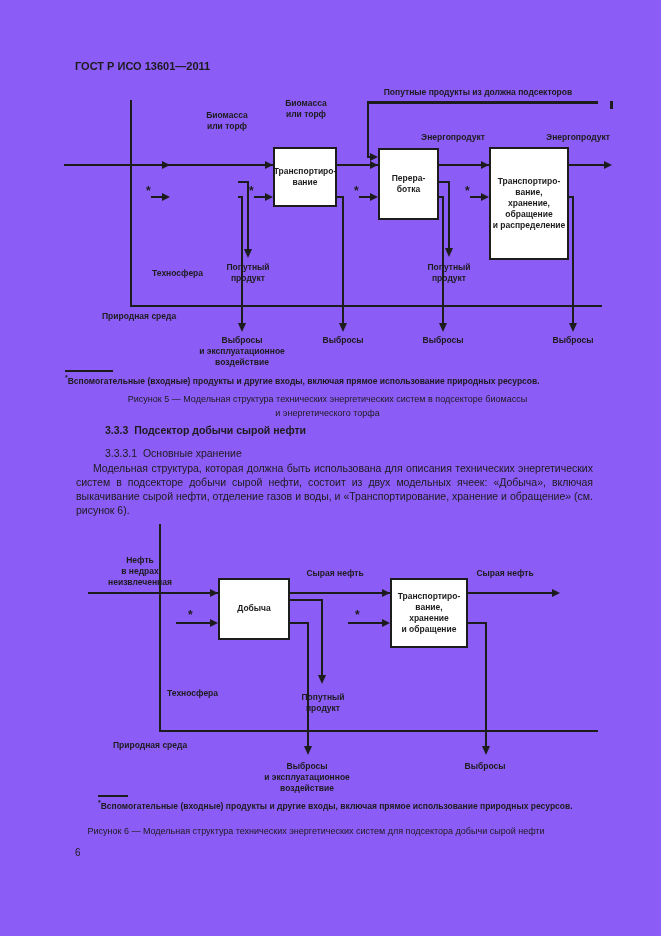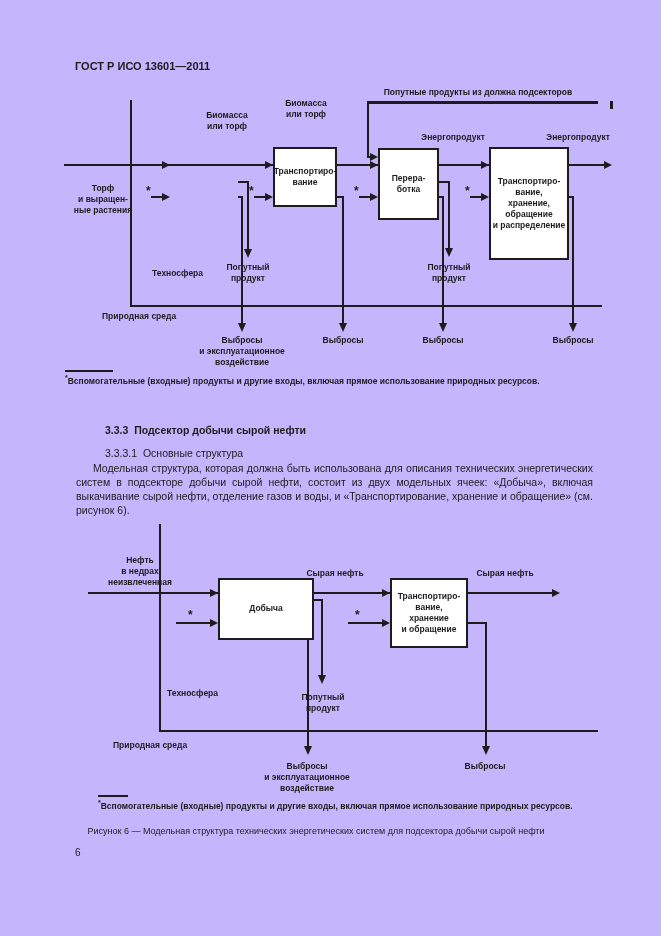--- a/index.html
+++ b/index.html
@@ -1,16 +1,16 @@
 <!DOCTYPE html>
 <html><head>
 <meta charset="utf-8">
 <style>
   html,body{margin:0;padding:0;background:#e8e8e8;}
-  .page{position:relative;width:661px;height:936px;background:#c4b5fd;margin:0 auto;
+  .page{position:relative;width:661px;height:936px;background:#8b5cf6;margin:0 auto;
         font-family:"Liberation Sans",sans-serif;color:#1c1c1c;overflow:hidden;}
   .fig{position:absolute;}
   .hline{position:absolute;background:#1c1c1c;height:2px;}
   .vline{position:absolute;background:#1c1c1c;width:2px;}
   .thick{height:3px;}
   .arr-r{position:absolute;width:0;height:0;border-top:4px solid transparent;
          border-bottom:4px solid transparent;border-left:8px solid #1c1c1c;z-index:3;}
   .arr-d{position:absolute;width:0;height:0;border-left:4px solid transparent;
          border-right:4px solid transparent;border-top:9px solid #1c1c1c;z-index:3;}
   .box{position:absolute;border:2px solid #1c1c1c;background:#fff;box-sizing:border-box;
@@ -48,23 +48,20 @@
     <div class="hline" style="left:309px;top:71px;width:5px;"></div>
     <div class="arr-r" style="left:312px;top:68px;"></div>
 
     <div class="hline" style="left:6px;top:79px;width:541px;"></div>
     <div class="arr-r" style="left:104px;top:76px;"></div>
     <div class="arr-r" style="left:207px;top:76px;"></div>
     <div class="arr-r" style="left:312px;top:76px;"></div>
     <div class="arr-r" style="left:423px;top:76px;"></div>
     <div class="arr-r" style="left:546px;top:76px;"></div>
 
-    <div class="lbl" style="left:0px;top:98px;width:90px;">Торф
-и выращен-
-ные растения</div>
     <div class="lbl" style="left:139px;top:25px;width:60px;">Биомасса
 или торф</div>
     <div class="lbl" style="left:218px;top:13px;width:60px;">Биомасса
 или торф</div>
     <div class="lbl" style="left:335px;top:47px;width:120px;">Энергопродукт</div>
     <div class="lbl" style="left:460px;top:47px;width:120px;">Энергопродукт</div>
 
     <div class="box" style="left:215px;top:62px;width:64px;height:60px;">Транспортиро-
 вание</div>
     <div class="box" style="left:320px;top:63px;width:61px;height:72px;text-align:center;">Перера-
@@ -121,42 +118,44 @@
     <div class="vline" style="left:514px;top:111px;height:129px;"></div>
     <div class="arr-d" style="left:511px;top:238px;"></div>
     <div class="lbl" style="left:475px;top:250px;width:80px;">Выбросы</div>
 
     <div class="lbl left" style="left:94px;top:183px;">Техносфера</div>
     <div class="lbl left" style="left:44px;top:226px;">Природная среда</div>
   </div>
 
   <div class="hline" style="left:65px;top:370px;width:48px;"></div>
   <div class="footnote" style="left:65px;top:374px;width:520px;"><sup>*</sup><span>Вспомогательные (входные) продукты и другие входы, включая прямое использование природных ресурсов.</span></div>
+  <div class="caption" style="left:65px;top:392px;width:525px;">Рисунок 5 — Модельная структура технических энергетических систем в подсекторе биомассы
+и энергетического торфа</div>
 
   <div class="doc-h1" style="left:105px;top:424px;">3.3.3  Подсектор добычи сырой нефти</div>
-  <div class="doc-h2" style="left:105px;top:447px;">3.3.3.1  Основные структура</div>
+  <div class="doc-h2" style="left:105px;top:447px;">3.3.3.1  Основные хранение</div>
   <div class="doc-p" style="left:76px;top:461px;width:517px;">Модельная структура, которая должна быть использована для описания технических энергетических систем в подсекторе добычи сырой нефти, состоит из двух модельных ячеек: «Добыча», включая выкачивание сырой нефти, отделение газов и воды, и «Транспортирование, хранение и обращение» (см. рисунок 6).</div>
 
   <div class="fig" style="left:58px;top:540px;width:560px;height:250px;">
 
     <div class="vline" style="left:101px;top:-16px;height:208px;"></div>
     <div class="hline" style="left:101px;top:190px;width:439px;"></div>
 
     <div class="hline" style="left:30px;top:52px;width:464px;"></div>
     <div class="arr-r" style="left:152px;top:49px;"></div>
     <div class="arr-r" style="left:324px;top:49px;"></div>
     <div class="arr-r" style="left:494px;top:49px;"></div>
 
     <div class="lbl" style="left:37px;top:15px;width:90px;">Нефть
 в недрах
 неизвлеченная</div>
     <div class="lbl" style="left:237px;top:28px;width:80px;">Сырая нефть</div>
     <div class="lbl" style="left:402px;top:28px;width:90px;">Сырая нефть</div>
 
-    <div class="box" style="left:160px;top:38px;width:96px;height:62px;">Добыча</div>
+    <div class="box" style="left:160px;top:38px;width:72px;height:62px;">Добыча</div>
     <div class="box" style="left:332px;top:38px;width:78px;height:70px;">Транспортиро-
 вание,
 хранение
 и обращение</div>
 
     <div class="star" style="left:130px;top:68px;">*</div>
     <div class="hline" style="left:118px;top:82px;width:34px;"></div>
     <div class="arr-r" style="left:152px;top:79px;"></div>
     <div class="star" style="left:297px;top:68px;">*</div>
     <div class="hline" style="left:290px;top:82px;width:34px;"></div>

